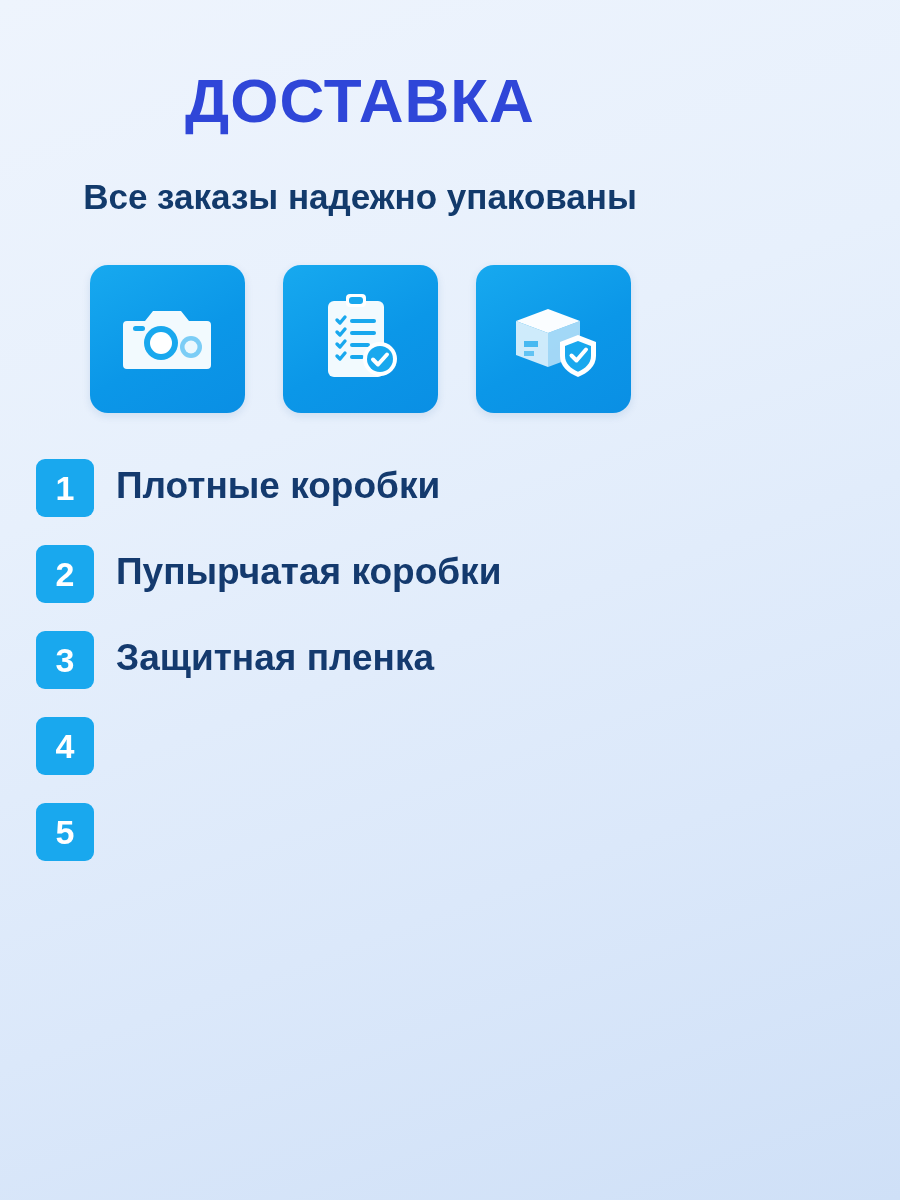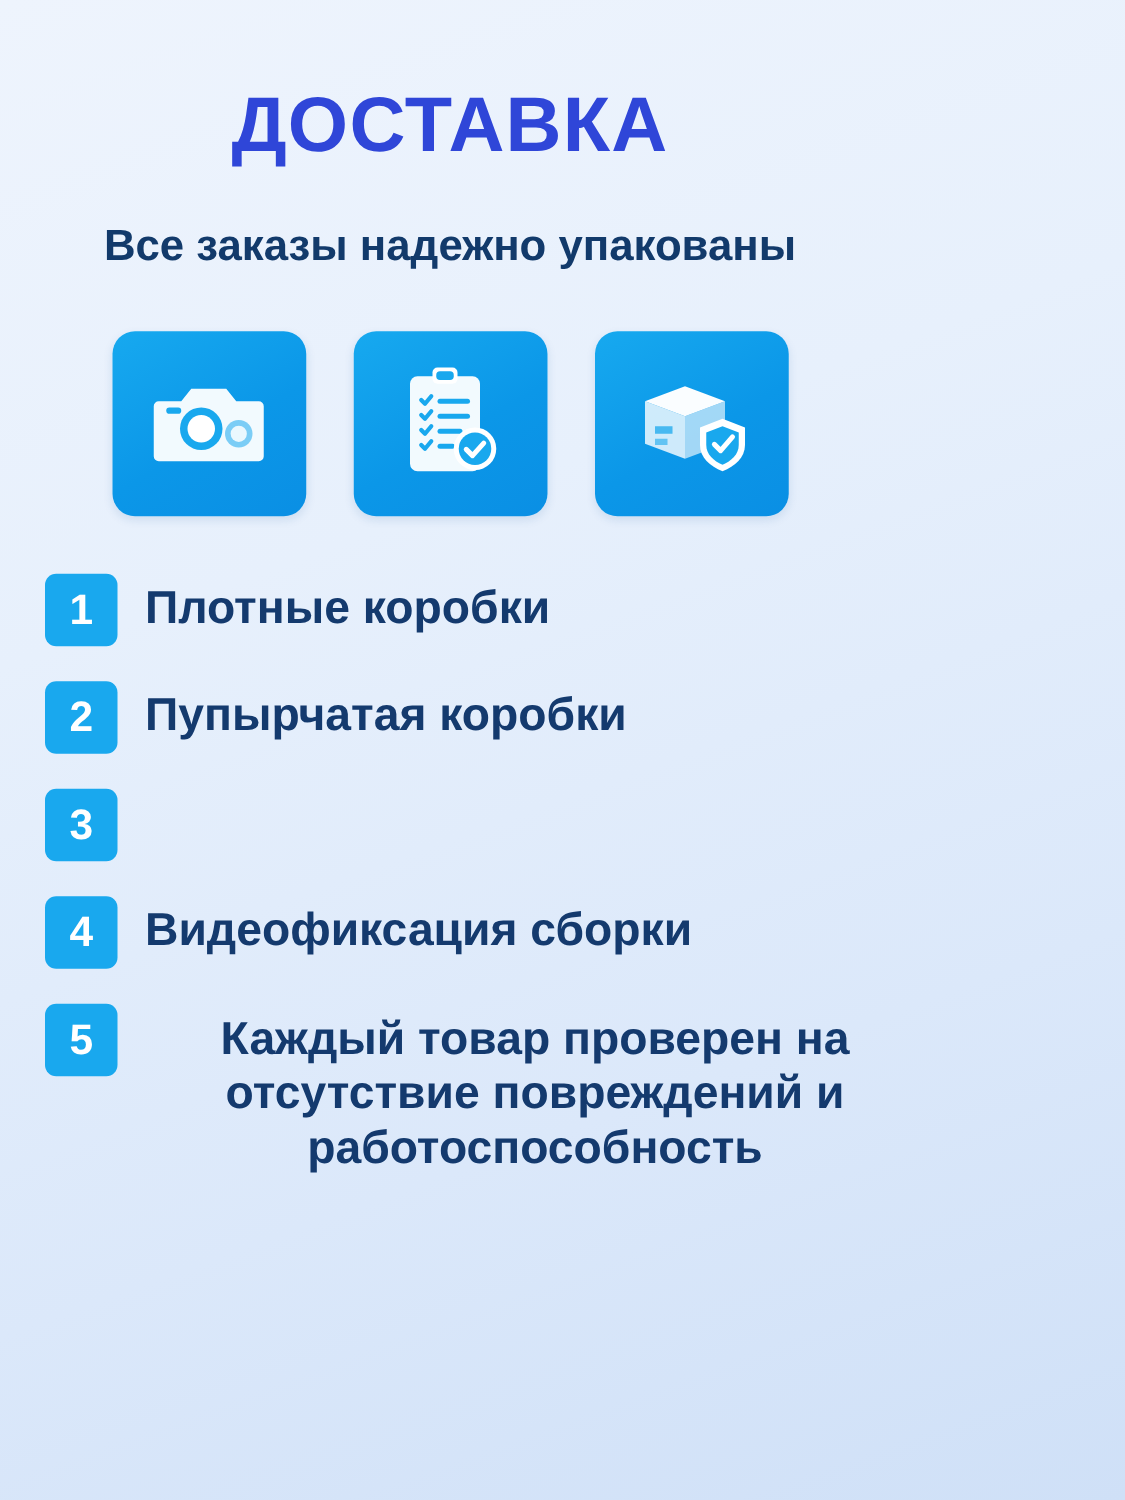--- a/index.html
+++ b/index.html
@@ -171,27 +171,26 @@
       <div class="item-text">Плотные коробки</div>
     </div>
 
     <div class="list-item">
       <div class="num-badge">2</div>
       <div class="item-text">Пупырчатая коробки</div>
     </div>
 
     <div class="list-item">
       <div class="num-badge">3</div>
+      <div class="item-text">Защитная пленка</div>
     </div>
 
     <div class="list-item">
       <div class="num-badge">4</div>
-      <div class="item-text">Видеофиксация сборки</div>
     </div>
 
     <div class="list-item item-last">
       <div class="num-badge">5</div>
-      <div class="item-text">Каждый товар проверен на отсутствие повреждений и работоспособность</div>
     </div>
 
   </div>
 
 </div>
 
 </body></html>

